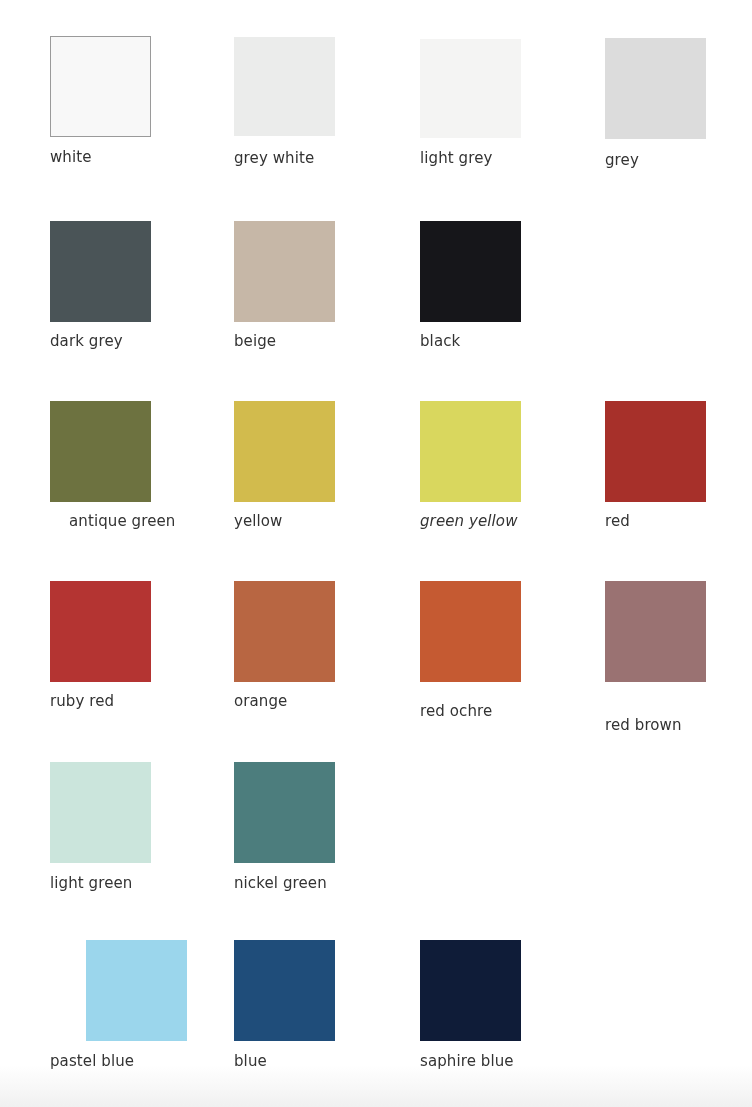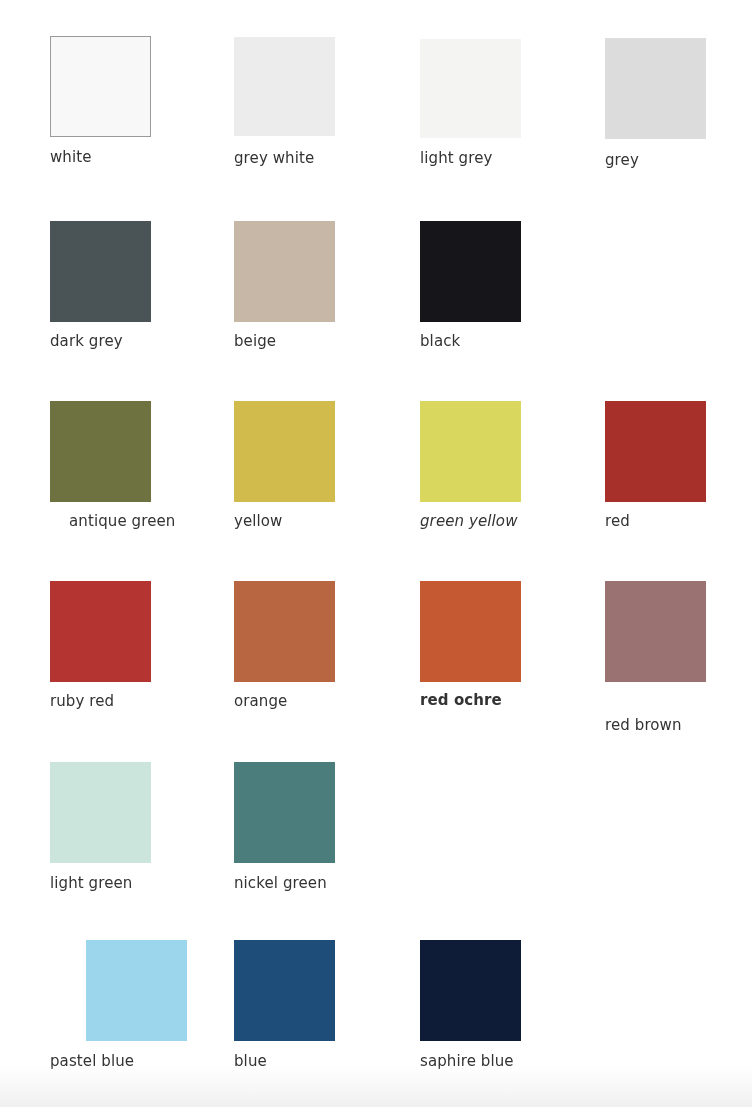--- a/index.html
+++ b/index.html
@@ -117,21 +117,21 @@
       <div class="swatch-cell" style="left: 50px; top: 581px;">
         <div class="swatch-chip" style="width: 101px; height: 101px; background: rgb(180, 52, 50);"></div>
         <span class="swatch-label" style="position: absolute; left: 0px; top: 111px;">ruby red</span>
       </div>
       <div class="swatch-cell" style="left: 234px; top: 581px;">
         <div class="swatch-chip" style="width: 101px; height: 101px; background: rgb(184, 102, 66);"></div>
         <span class="swatch-label" style="position: absolute; left: 0px; top: 111px;">orange</span>
       </div>
       <div class="swatch-cell" style="left: 420px; top: 581px;">
         <div class="swatch-chip" style="width: 101px; height: 101px; background: rgb(197, 90, 50);"></div>
-        <span class="swatch-label" style="position: absolute; left: 0px; top: 110px; font-weight: bold;">red ochre</span>
+        <span class="swatch-label" style="position: absolute; left: 0px; top: 121px;">red ochre</span>
       </div>
       <div class="swatch-cell" style="left: 605px; top: 581px;">
         <div class="swatch-chip" style="width: 101px; height: 101px; background: rgb(154, 114, 114);"></div>
         <span class="swatch-label" style="position: absolute; left: 0px; top: 111px; margin-top: 24px;">red brown</span>
       </div>
       <div class="swatch-cell" style="left: 50px; top: 762px;">
         <div class="swatch-chip" style="width: 101px; height: 101px; background: rgb(203, 229, 220);"></div>
         <span class="swatch-label" style="position: absolute; left: 0px; top: 112px;">light green</span>
       </div>
       <div class="swatch-cell" style="left: 234px; top: 762px; border-radius: 14px;">

